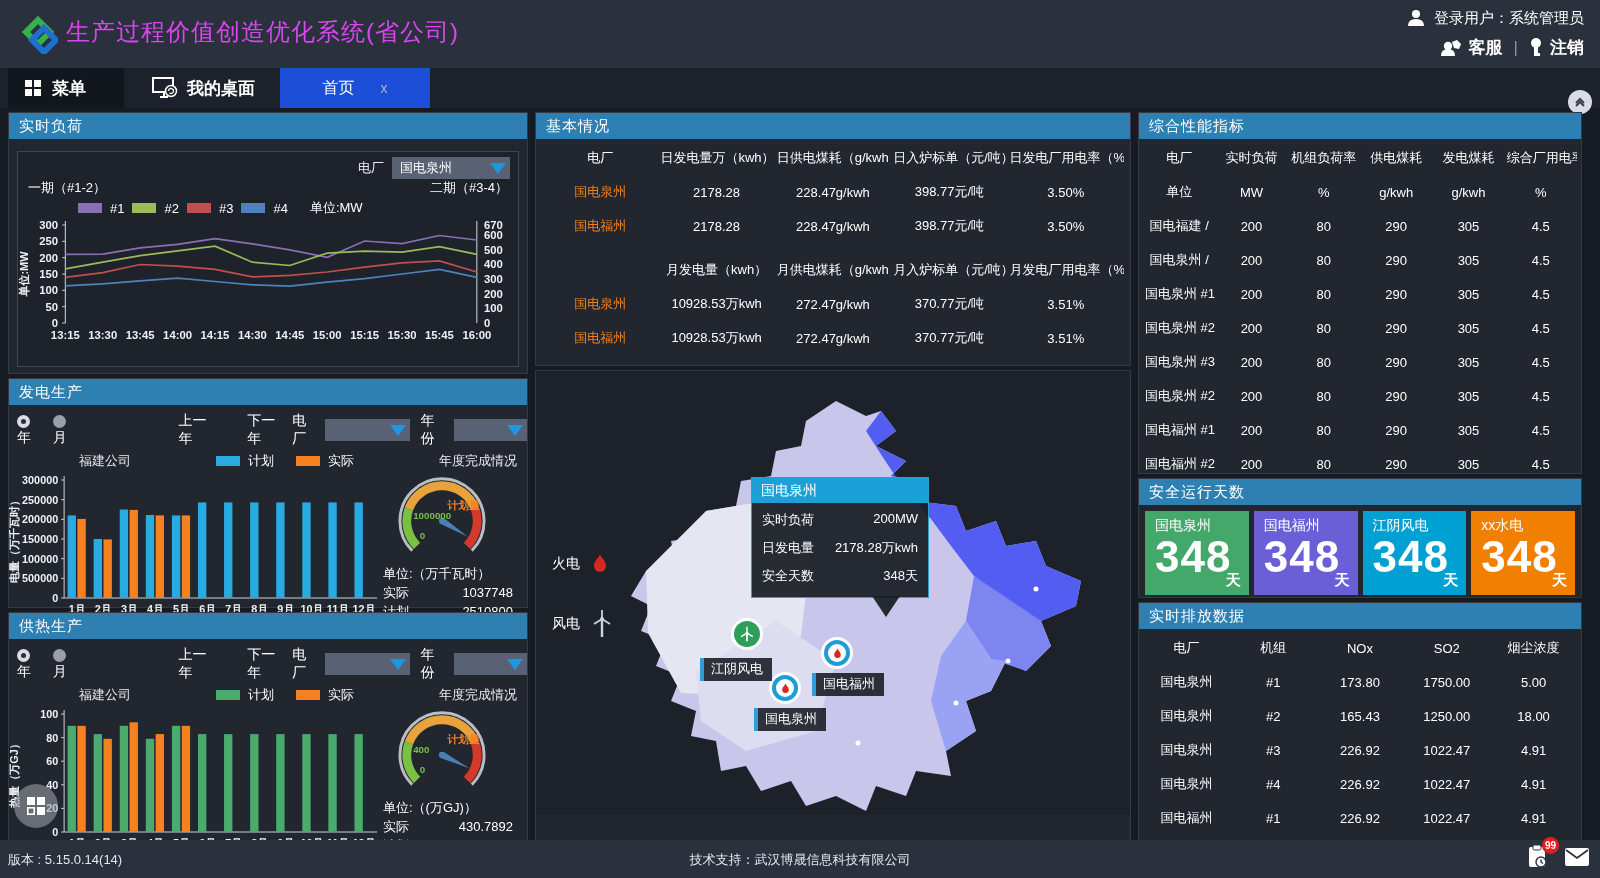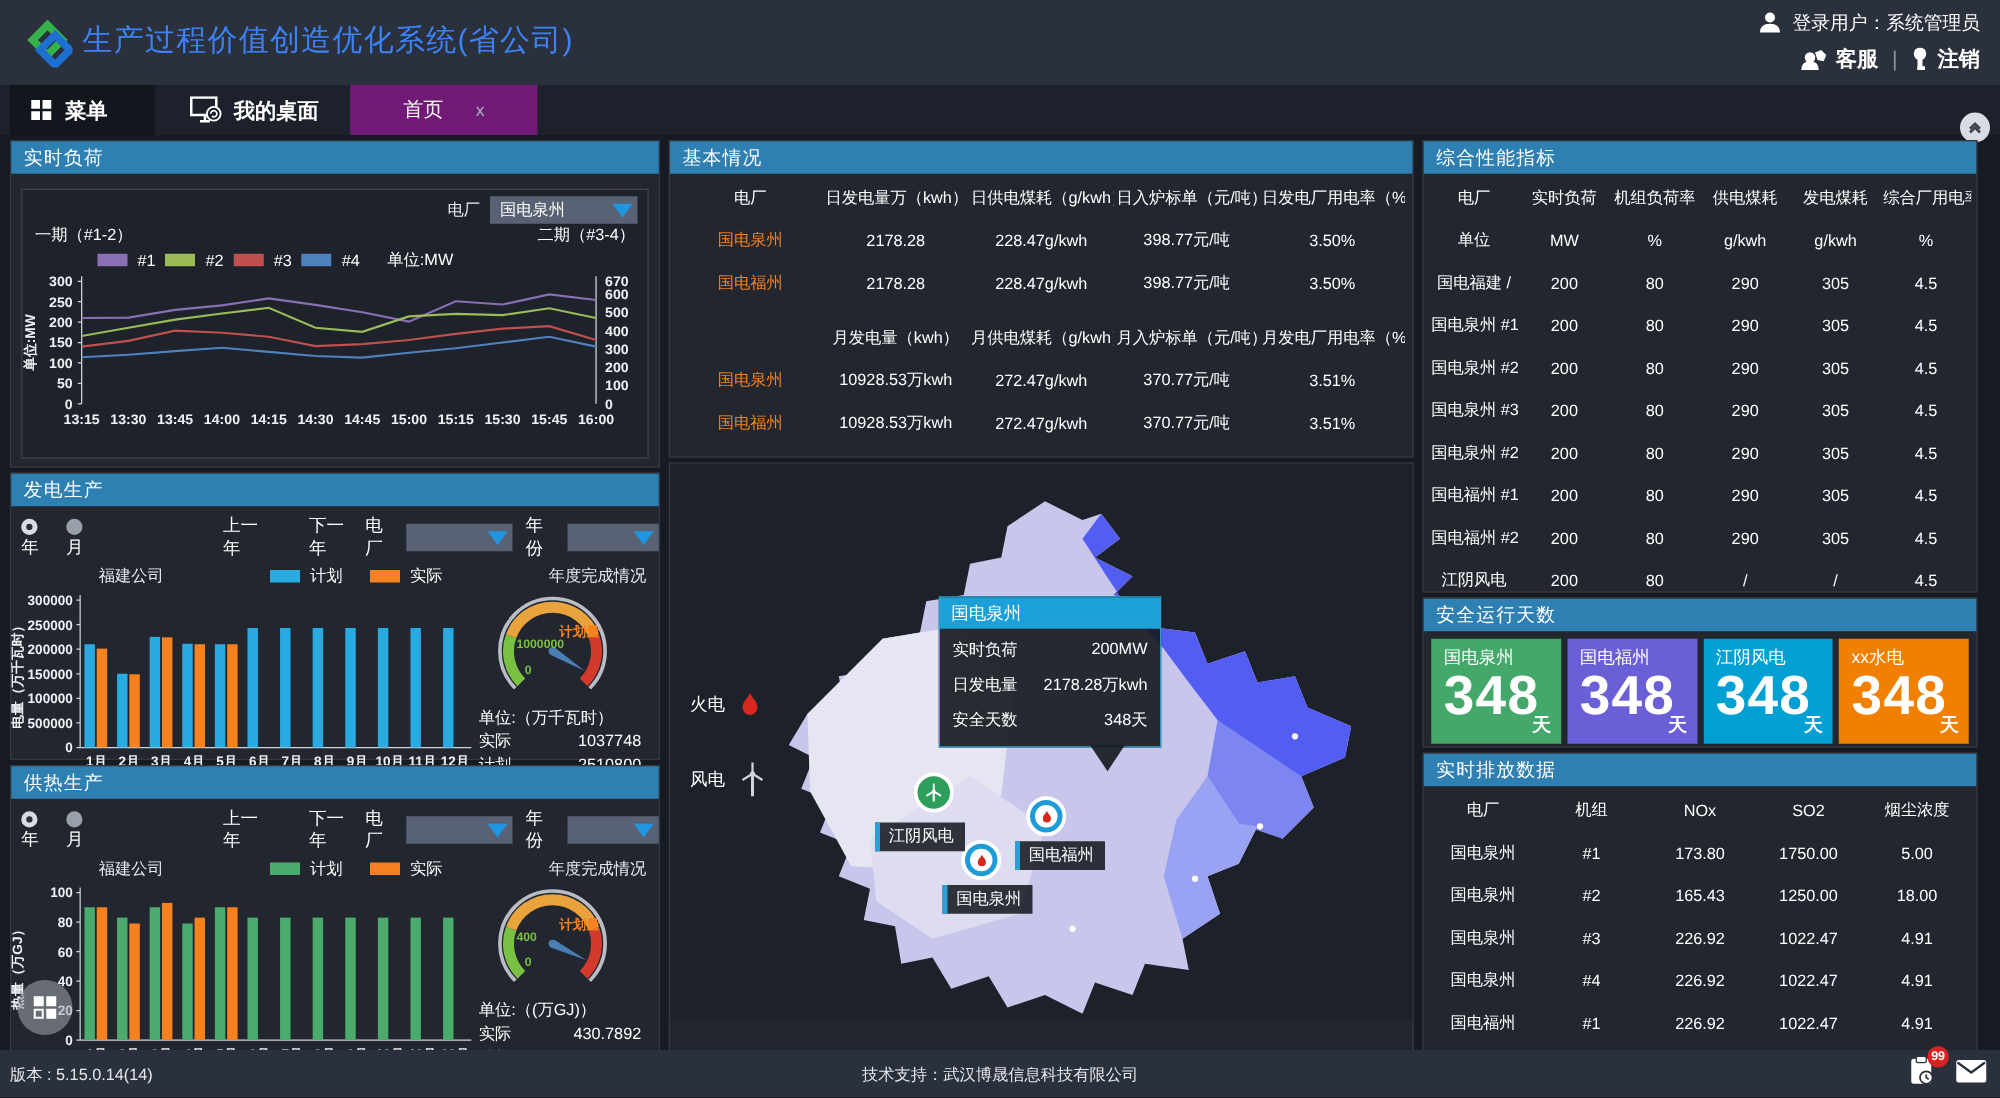--- a/index.html
+++ b/index.html
@@ -1,29 +1,29 @@
 <!DOCTYPE html>
 <html><head>
 <meta charset="utf-8">
 <style>
   html,body{margin:0;padding:0;background:#0e1218;font-family:"Liberation Sans","DejaVu Sans",sans-serif;}
   #app{position:relative;width:1600px;height:878px;background:#161b23;overflow:hidden;color:#e8eaee;}
   
   #topbar{position:absolute;left:0;top:0;width:1600px;height:68px;background:#2a313d;}
   .logo{position:absolute;left:18px;top:14px;width:40px;height:40px;}
-  .app-title{position:absolute;left:66px;top:16px;font-size:24px;color:#3b82f6;letter-spacing:1px;}
+  .app-title{position:absolute;left:66px;top:16px;font-size:24px;color:#d946ef;letter-spacing:1px;}
   .login-box{position:absolute;right:16px;top:8px;font-size:15px;color:#fff;display:flex;align-items:center;gap:8px;}
   .hdr-row2{position:absolute;right:16px;top:36px;display:flex;align-items:center;gap:11px;font-size:17px;font-weight:bold;color:#fff;}
   .hdr-btn{display:flex;align-items:center;gap:7px;cursor:pointer;}
   .hdr-sep{color:#8b94a3;font-weight:normal;}
   
   #tabstrip{position:absolute;left:0;top:68px;width:1600px;height:40px;background:#1c212b;}
   .menu-btn{position:absolute;left:8px;top:0;height:40px;width:116px;background:#12161d;display:flex;align-items:center;gap:10px;padding-left:16px;box-sizing:border-box;font-size:17px;font-weight:bold;color:#fff;cursor:pointer;}
   .desktop-btn{position:absolute;left:140px;top:0;height:40px;display:flex;align-items:center;gap:9px;font-size:17px;font-weight:bold;color:#fff;cursor:pointer;padding:0 12px;}
-  .tab-home{position:absolute;left:280px;top:0;height:40px;width:150px;background:#701a75;display:flex;align-items:center;justify-content:center;gap:26px;font-size:16px;color:#fff;cursor:pointer;}
+  .tab-home{position:absolute;left:280px;top:0;height:40px;width:150px;background:#1d4ed8;display:flex;align-items:center;justify-content:center;gap:26px;font-size:16px;color:#fff;cursor:pointer;}
   .tab-close{color:#aab1bc;font-size:14px;cursor:pointer;}
   .collapse-btn{position:absolute;right:8px;top:22px;width:24px;height:24px;border-radius:50%;background:#d9dde3;display:flex;align-items:center;justify-content:center;cursor:pointer;}
   
   #content{position:absolute;left:8px;top:112px;display:flex;gap:7px;}
   .col{display:flex;flex-direction:column;gap:4px;}
   .col-left{width:520px;} .col-mid{width:596px;} .col-right{width:444px;}
   .panel{background:#22262e;border:1px solid #343a44;box-sizing:border-box;position:relative;}
   .phead{height:26px;background:#2e7fb2;color:#fff;font-size:15px;display:flex;align-items:center;padding-left:10px;letter-spacing:1px;}
   .inner{margin:12px 8px 6px 8px;background:#1e222a;border:1px solid #40454e;position:relative;}
   
@@ -602,20 +602,28 @@
               <tbody>
                 <tr>
                   <td class="">国电福建  /</td>
                   <td class="">200</td>
                   <td class="">80</td>
                   <td class="">290</td>
                   <td class="">305</td>
                   <td class="">4.5</td>
                 </tr>
                 <tr>
+                  <td class="">国电泉州  /</td>
+                  <td class="">200</td>
+                  <td class="">80</td>
+                  <td class="">290</td>
+                  <td class="">305</td>
+                  <td class="">4.5</td>
+                </tr>
+                <tr>
                   <td class="">国电泉州 #1</td>
                   <td class="">200</td>
                   <td class="">80</td>
                   <td class="">290</td>
                   <td class="">305</td>
                   <td class="">4.5</td>
                 </tr>
                 <tr>
                   <td class="">国电泉州 #2</td>
                   <td class="">200</td>

